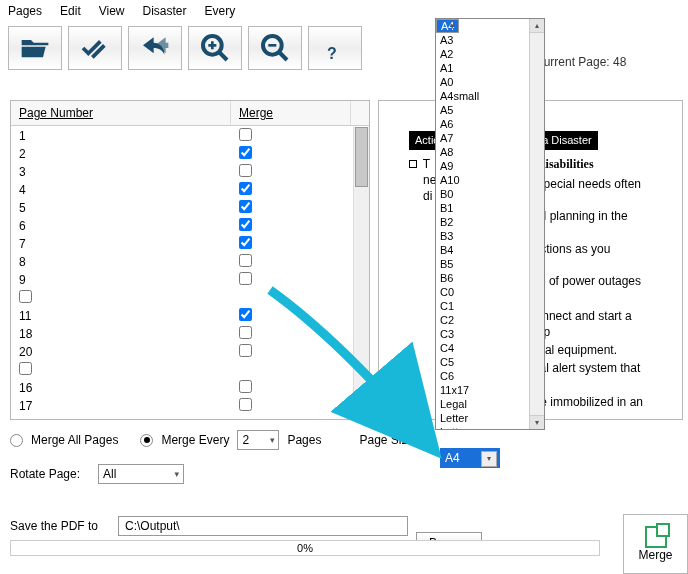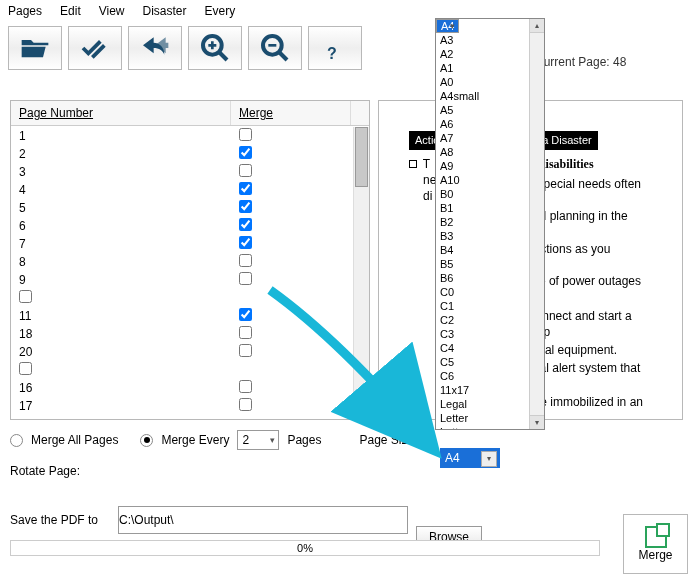--- a/index.html
+++ b/index.html
@@ -25,21 +25,21 @@
 .preview-title { background: #000; color: #fff; display: inline-block; padding: 2px 6px; margin-bottom: 6px; font-family: Arial, sans-serif; font-size: 11px; }
 .preview-sub { font-weight: bold; margin-bottom: 4px; font-family: "Times New Roman", serif; }
 .bullets { padding-left: 14px; }
 .bullets li { margin-bottom: 2px; }
 .controls { position: absolute; left: 10px; top: 430px; right: 10px; }
 .ctrl-row { display: flex; align-items: center; gap: 8px; margin-bottom: 14px; }
 .radio { width:13px; height:13px; border:1px solid #888; border-radius:50%; display:inline-flex; align-items:center; justify-content:center; }
 .radio.checked::after { content:''; width:6px; height:6px; border-radius:50%; background:#000; display:block; }
 .sel { border:1px solid #999; background:#fff; height:20px; padding:0 18px 0 4px; position:relative; display:inline-flex; align-items:center; font-size:12px; }
 .sel::after { content:'▾'; position:absolute; right:4px; font-size:9px; color:#555; }
-.txt-input { border:1px solid #999; height:28px; padding:0 0; background:#fff; }
+.txt-input { border:1px solid #999; height:20px; padding:0 6px; background:#fff; }
 .btn { border:1px solid #999; background:linear-gradient(#fff,#e8e8e8); padding:3px 12px; cursor:pointer;margin-top:34px; }
 .progress-wrap { position:absolute; left:10px; top:540px; width:590px; }
 .progress-bar { height:16px; border:1px solid #ccc; background:#fff; position:relative; }
 .progress-label { position:absolute; left:50%; top:1px; transform:translateX(-50%); font-size:11px; }
 .merge-panel { position:absolute; right:0; bottom:0; width:65px; height:60px; border:1px solid #b8b8b8; display:flex; flex-direction:column; align-items:center; justify-content:center; overflow:hidden; }
 .merge-panel .ic { width:22px; height:22px; border:2px solid #2aa35b; position:relative; }
 .merge-panel .ic::after { content:''; position:absolute; right:-5px; top:-5px; width:10px; height:10px; border:2px solid #2aa35b; background:#fff; }
 
 .dropdown { position:absolute; left:435px; top:18px; width:110px; height:412px; background:#fff; border:1px solid #888; z-index:50; display:flex; flex-direction:column; }
 .dd-list { flex:1; overflow:hidden; }
@@ -219,20 +219,23 @@
     <span>Merge Every</span>
     <span class="sel" style="width:42px">
         <span>2</span>
       </span>
     <span>Pages</span>
     <span style="width:22px"></span>
     <span>Page Size:</span>
   </div>
   <div class="ctrl-row">
     <span style="width:80px">Rotate Page:</span>
+    <span class="sel" style="width:86px">
+        <span>All</span>
+      </span>
   </div>
   <div class="ctrl-row">
     <span style="width:100px">Save the PDF to</span>
     <input class="txt-input" style="width: 290px;" value="C:\Output\">
     <span class="btn">Browse</span>
   </div>
 </div>
 
 <div class="progress-wrap">
   <div class="progress-bar">

